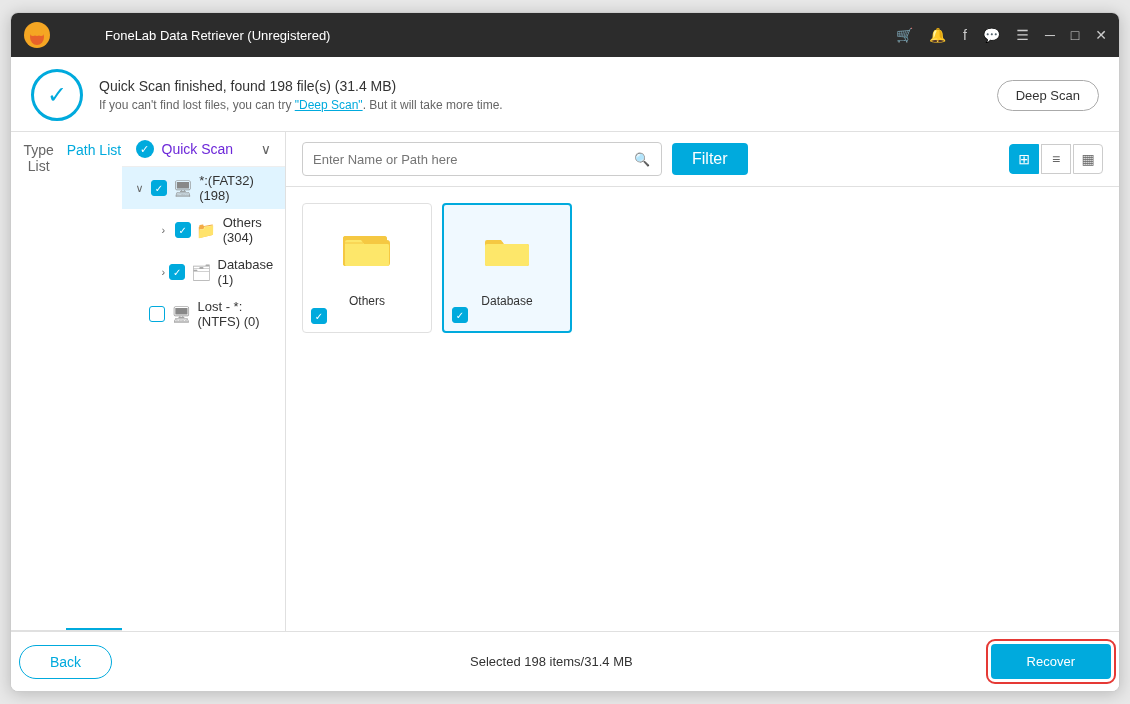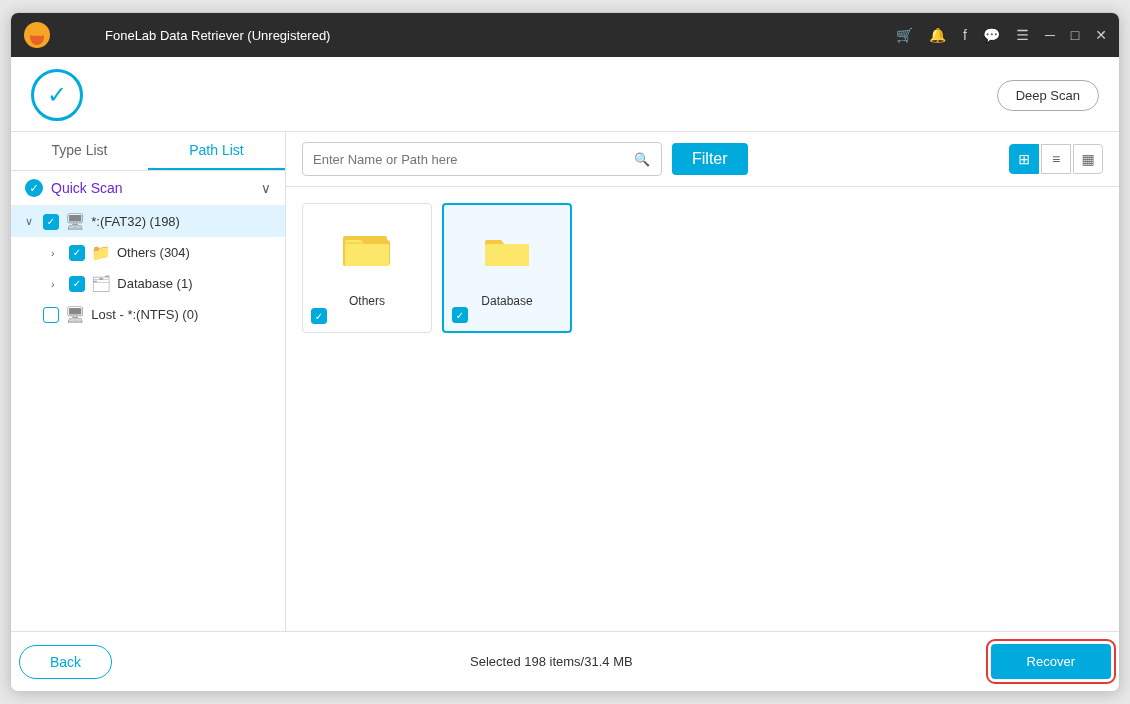--- a/index.html
+++ b/index.html
@@ -21,21 +21,21 @@
     .status-text { }
     .status-title { font-size: 14px; color: #333; font-weight: 500; }
     .status-sub { font-size: 12px; color: #666; margin-top: 4px; }
     .status-sub a { color: #00aadd; text-decoration: underline; cursor: pointer; }
     .deep-scan-btn { border: 1px solid #aaa; background: #fff; border-radius: 20px; padding: 7px 18px; font-size: 13px; cursor: pointer; color: #333; }
 
     
     .main { display: flex; flex: 1; overflow: hidden; }
 
     
-    .sidebar { width: 275px; border-right: 1px solid #e0e0e0; display: flex; flex-direction: column; flex-shrink: 0; background: #fff; }
+    .sidebar { width: 275px; border-right: 1px solid #e0e0e0; display: flex; flex-shrink: 0; background: #fff; }
     .sidebar-tabs { display: flex; border-bottom: 1px solid #e0e0e0; }
     .sidebar-tab { flex: 1; padding: 10px 0; text-align: center; font-size: 14px; cursor: pointer; color: #666; border-bottom: 2px solid transparent; }
     .sidebar-tab.active { color: #00aadd; border-bottom: 2px solid #00aadd; text-align: center; }
 
     .sidebar-content { flex: 1; overflow-y: auto; }
     .scan-header { display: flex; align-items: center; justify-content: space-between; padding: 8px 14px; background: #fff; border-bottom: 1px solid #eee; }
     .scan-header-left { display: flex; align-items: center; gap: 8px; }
     .scan-check { width: 18px; height: 18px; background: #00aadd; border-radius: 50%; display: flex; align-items: center; justify-content: center; color: #fff; font-size: 11px; }
     .scan-label { font-size: 14px; color: #6d28d9; font-weight: 500; }
     .scan-chevron { color: #666; font-size: 14px; }
@@ -109,20 +109,26 @@
       <span class="titlebar-icon">☰</span>
       <span class="titlebar-icon">─</span>
       <span class="titlebar-icon">□</span>
       <span class="titlebar-icon">✕</span>
     </div>
   </div>
 
   <div class="statusbar">
     <div class="status-left">
       <div class="status-icon">✓</div>
+      <div class="status-text">
+        <div class="status-title">Quick Scan finished, found 198 file(s) (31.4 MB)</div>
+        <div class="status-sub">
+          <span>If you can't find lost files, you can try </span><a>"Deep Scan"</a><span>. But it will take more time.</span>
+        </div>
+      </div>
     </div>
     <button class="deep-scan-btn">Deep Scan</button>
   </div>
 
   <div class="main">
 
     <div class="sidebar">
       <div class="sidebar-tabs">
         <div class="sidebar-tab">Type List</div>
         <div class="sidebar-tab active">Path List</div>

